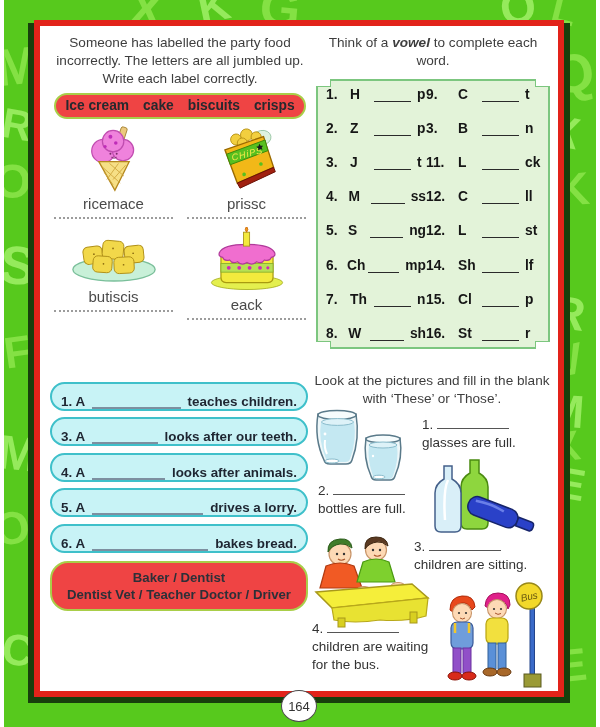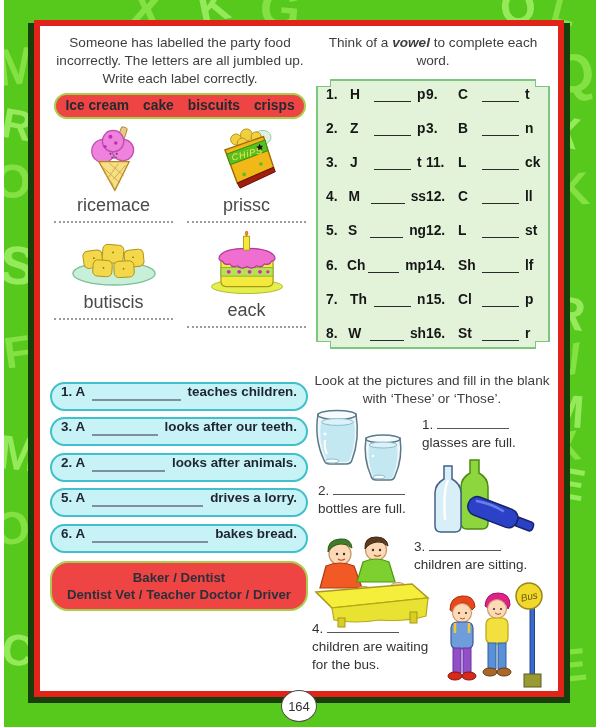--- a/index.html
+++ b/index.html
@@ -21,42 +21,42 @@
   .heading { font-size:13.6px; color:#3e3e3e; text-align:center; line-height:1.32; }
   .pillbank { background:#ef4444; border:2px solid #a9ce49; border-radius:14px; text-align:center; font-weight:bold; color:#26292e; }
 
   
   .sec-tl { position:absolute; left:14px; top:8px; width:252px; }
   .wordbank1 { margin-top:5px; padding:3px 0 4px; font-size:13.8px; }
   .wordbank1 span { margin:0 7px; }
   .foodgrid { display:grid; grid-template-columns:1fr 1fr; column-gap:14px; row-gap:8px; margin-top:7px; }
   .fooditem { display:flex; flex-direction:column; align-items:center; }
   .foodimg { height:66px; display:flex; align-items:flex-end; justify-content:center; }
-  .foodlabel { font-size:18px; color:#4a4a4a; margin-top:3px; }
+  .foodlabel { font-size:15px; color:#4a4a4a; margin-top:3px; }
   .dotline { width:100%; height:2px; border-bottom:2px dotted #9c9c9c; margin-top:5px; }
 
   
   .sec-tr { position:absolute; left:276px; top:8px; width:234px; }
   .plaque { position:relative; margin-top:9px; height:270px;
     background:#7cc67f;
     clip-path:polygon(14px 0, calc(100% - 14px) 0, calc(100% - 14px) 7px, 100% 7px, 100% calc(100% - 7px), calc(100% - 14px) calc(100% - 7px), calc(100% - 14px) 100%, 14px 100%, 14px calc(100% - 7px), 0 calc(100% - 7px), 0 7px, 14px 7px); }
   .plaque-fill { position:absolute; inset:2px;
     background:#e3f3d9;
     clip-path:polygon(13px 0, calc(100% - 13px) 0, calc(100% - 13px) 6px, 100% 6px, 100% calc(100% - 6px), calc(100% - 13px) calc(100% - 6px), calc(100% - 13px) 100%, 13px 100%, 13px calc(100% - 6px), 0 calc(100% - 6px), 0 6px, 13px 6px); }
   .vgrid { position:absolute; inset:8px 10px; display:flex; flex-direction:column; justify-content:space-between; }
   .vrow { display:grid; grid-template-columns:100px 1fr; }
   .ventry { display:flex; align-items:flex-end; font-weight:bold; font-size:13.8px; color:#161616; }
   .vnum { width:21px; }
   .ventry.r .vnum { width:29px; }
   .vstart { width:27px; padding-left:3px; }
   .vblank { width:37px; height:13px; border-bottom:1.7px solid #2a2a2a; margin-right:6px; }
 
   
   .sec-bl { position:absolute; left:10px; top:349px; width:258px; }
-  .spill { height:29px; border-radius:15px; background:#c8f3f6; border:2px solid #3fc0ca; display:flex; align-items:flex-start; padding:0 9px; margin-top:6.5px; font-weight:bold; font-size:13.4px; color:#1e2531; white-space:nowrap; }
+  .spill { height:29px; border-radius:15px; background:#c8f3f6; border:2px solid #3fc0ca; display:flex; align-items:flex-end; padding:0 9px; margin-top:6.5px; font-weight:bold; font-size:13.4px; color:#1e2531; white-space:nowrap; }
   .sblank { flex:1; height:17px; border-bottom:2px solid #7d8fa0; margin:0 7px; }
   .wordbank2 { margin-top:8px; border-radius:18px; font-size:13.2px; line-height:1.3; padding:6px 2px; color:#2d3038; }
 
   
   .sec-br { position:absolute; left:270px; top:346px; width:244px; height:319px; }
   .bri { position:absolute; font-size:13.5px; color:#333; line-height:1.32; }
   .brblank { display:inline-block; width:72px; height:11px; border-bottom:1.5px solid #555; }
   .brimg { position:absolute; }
   svg text { font-family:"Liberation Sans", sans-serif; }
 </style>
@@ -308,21 +308,21 @@
           <span>1. A</span>
           <span class="sblank"></span>
           <span>teaches children.</span>
         </div>
     <div class="spill">
           <span>3. A</span>
           <span class="sblank"></span>
           <span>looks after our teeth.</span>
         </div>
     <div class="spill">
-          <span>2. A</span>
+          <span>4. A</span>
           <span class="sblank"></span>
           <span>looks after animals.</span>
         </div>
     <div class="spill">
           <span>5. A</span>
           <span class="sblank"></span>
           <span>drives a lorry.</span>
         </div>
     <div class="spill">
           <span>6. A</span>

